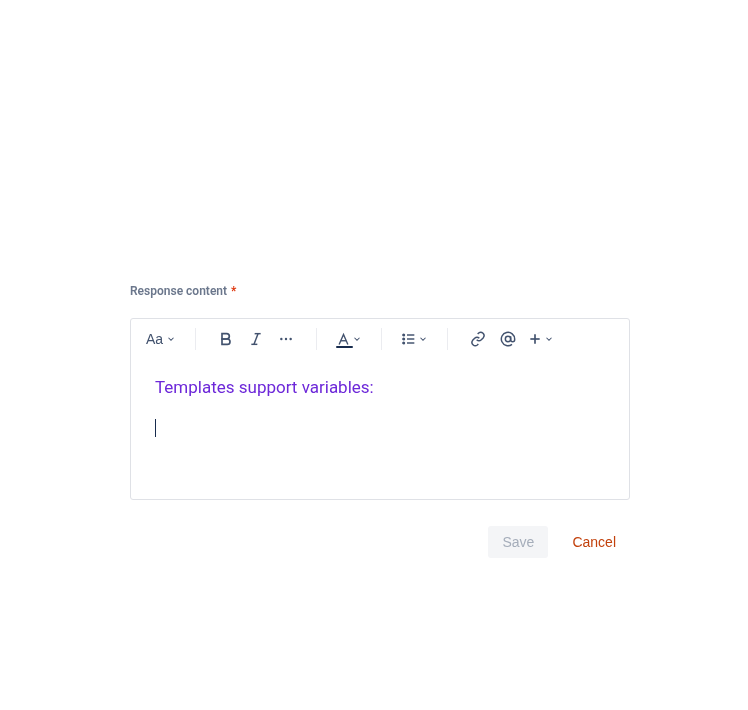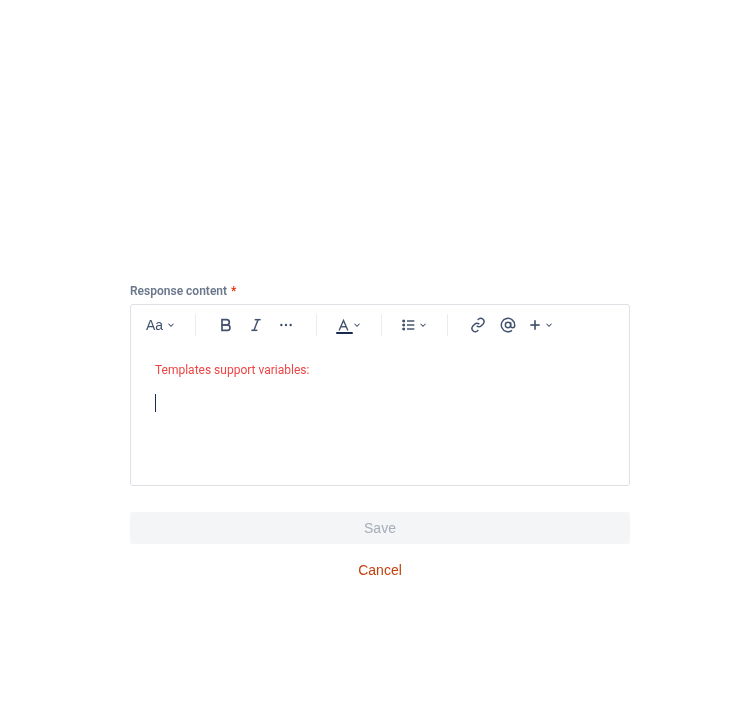--- a/index.html
+++ b/index.html
@@ -13,21 +13,21 @@
     .container {
       position: absolute;
       left: 130px;
       top: 284px;
       width: 500px;
     }
     .field-label {
       font-size: 12px;
       font-weight: 600;
       color: #6b778c;
-      margin-bottom: 6px;
+      margin-bottom: 20px;
     }
     .required-asterisk {
       color: #de350b;
       margin-left: 1px;
     }
     .editor-box {
       border: 1px solid #dfe1e6;
       border-radius: 3px;
       background: #ffffff;
       width: 500px;
@@ -68,22 +68,22 @@
       font-size: 14px;
       color: #42526e;
       margin-right: 2px;
     }
     .chevron {
       margin-left: 1px;
     }
     .editor-content {
       padding: 16px 24px 20px 24px;
       min-height: 140px;
-      font-size: 12px;
-      color: #ef4444;
+      font-size: 17px;
+      color: #6d28d9;
       line-height: 1.5;
     }
     .editor-line {
       margin-bottom: 14px;
     }
     .cursor-line {
       height: 20px;
       position: relative;
     }
     .text-cursor {
@@ -92,21 +92,20 @@
       height: 18px;
       background: #172b4d;
       vertical-align: middle;
     }
     .button-row {
       display: flex;
       justify-content: flex-end;
       gap: 10px;
       margin-top: 26px;
       padding-right: 0;
-      flex-direction: column;
     }
     .btn {
       height: 32px;
       padding: 0 14px;
       border: none;
       border-radius: 3px;
       font-size: 14px;
       font-weight: 500;
       cursor: pointer;
       display: inline-flex;

